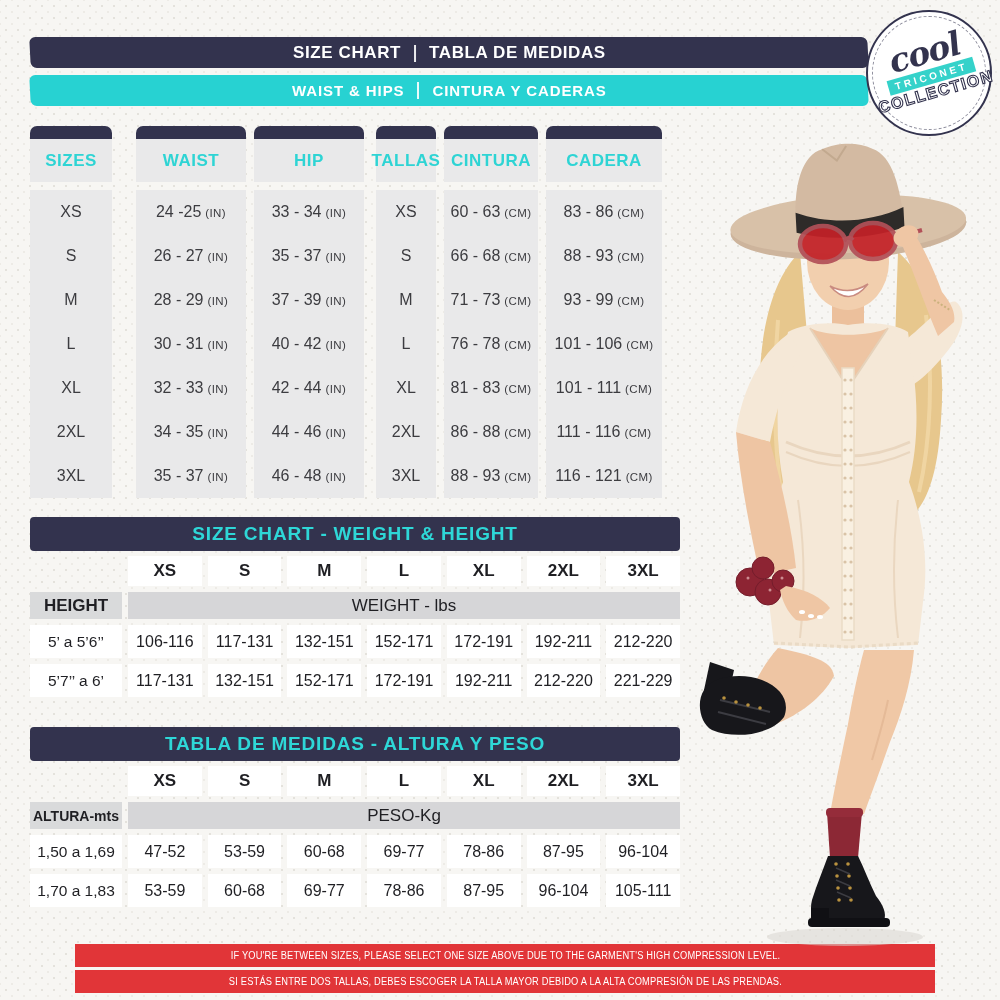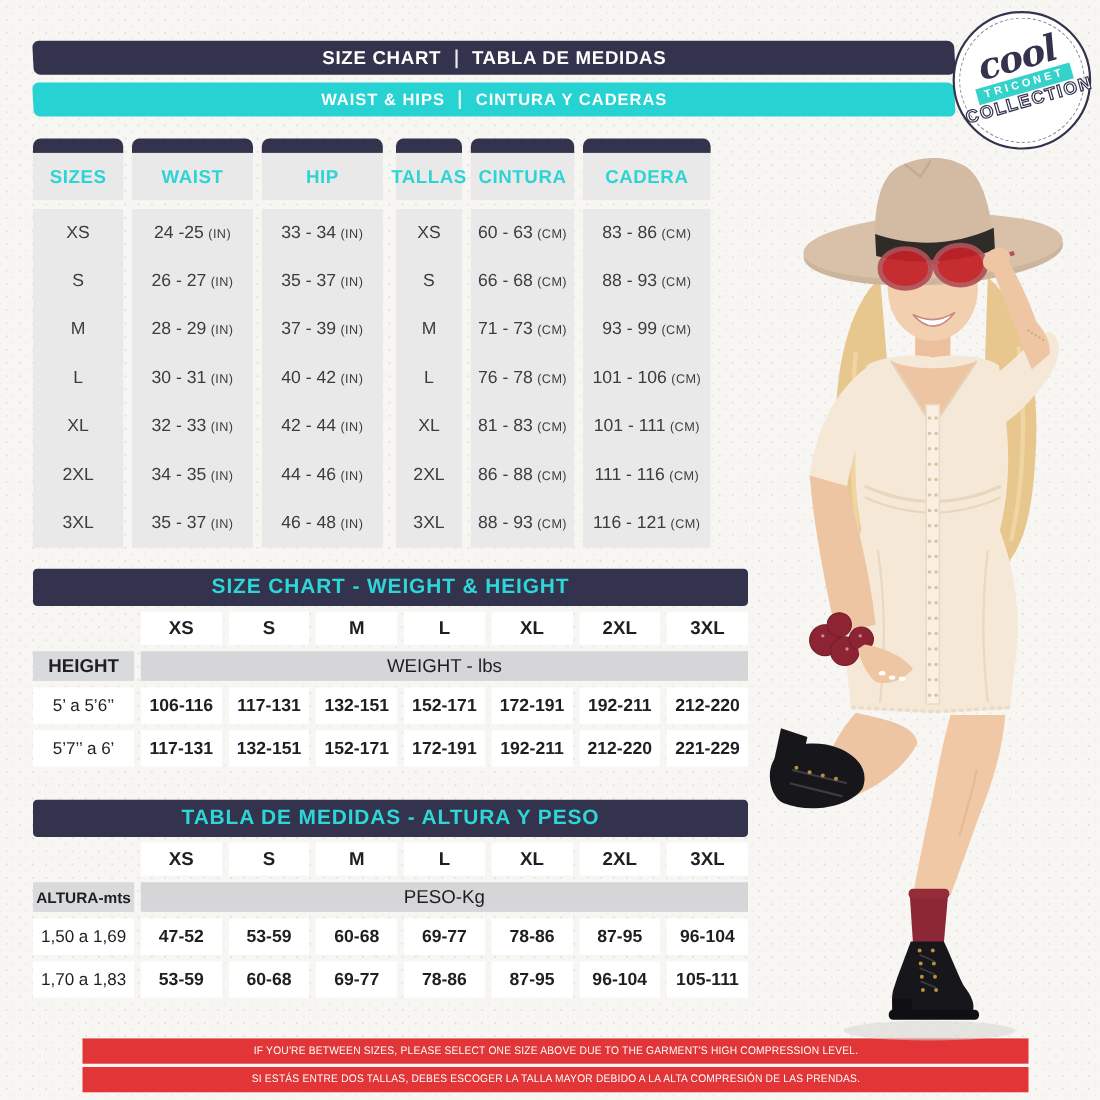--- a/index.html
+++ b/index.html
@@ -28,21 +28,21 @@
              color:#33334e;line-height:.85;letter-spacing:-1px;}
   .logo-ribbon{display:inline-block;background:#35d2ca;color:#fff;font-size:10px;font-weight:bold;
                letter-spacing:3px;padding:2px 7px;margin:3px 0 1px;}
   .logo-collection{font-size:16px;font-weight:bold;letter-spacing:1.5px;color:#fff;
                    -webkit-text-stroke:1.1px #33334e;line-height:1;}
 
   
   .size-table{position:absolute;left:30px;top:126px;display:flex;gap:8px;}
   .size-col{display:flex;flex-direction:column;}
   .size-col:nth-child(1){width:82px;}
-  .size-col:nth-child(2){width:110px;}
+  .size-col:nth-child(2){width:110px;margin-left:16px;}
   .size-col:nth-child(3){width:110px;text-align:center;}
   .size-col:nth-child(4){width:60px;margin-left:4px;}
   .size-col:nth-child(5){width:94px;}
   .size-col:nth-child(6){width:116px;}
   .col-cap{height:13px;background:#33334e;border-radius:7px 7px 0 0;}
   .col-head{height:43px;background:#e9e9ea;display:flex;align-items:center;justify-content:center;
             color:#2ed4d4;font-weight:bold;font-size:17px;letter-spacing:.5px;}
   .col-body{margin-top:8px;background:#e9e9ea;}
   .cell{height:44px;display:flex;align-items:center;justify-content:center;gap:4px;
         color:#3c3c40;font-size:16px;}
@@ -54,21 +54,21 @@
   .mini-title{height:34px;background:#33334e;border-radius:4px;color:#2ed7d7;font-weight:bold;
               font-size:19px;letter-spacing:.8px;display:flex;align-items:center;justify-content:center;}
   .mini-grid{display:grid;grid-template-columns:92px repeat(7,1fr);gap:6px;margin-top:5px;}
   .mg{display:flex;align-items:center;justify-content:center;background:#fff;color:#1f1f23;}
   .mg-empty{background:transparent;}
   .mg-sizehead{height:30px;font-weight:bold;font-size:17px;}
   .mg-corner{height:27px;background:#d9dadb;font-weight:bold;font-size:17px;}
   .mini-peso .mg-corner{font-size:14px;}
   .mg-span{grid-column:2/9;height:27px;background:#d6d6d8;font-size:17px;}
   .mg-label{height:33px;font-weight:normal;font-size:15.5px;}
-  .mg-val{height:33px;font-size:16px;font-weight:bold;}
+  .mg-val{height:33px;font-size:16px;}
 
   
   .footer-line{position:absolute;left:75px;width:860px;height:23px;background:#e13538;color:#fff;
                display:flex;align-items:center;justify-content:center;font-size:10px;}
   .footer-line span{display:inline-block;transform:scaleX(.93);white-space:nowrap;letter-spacing:.2px;}
   .fl1{top:944px;} .fl2{top:970px;}
 
   
   .model{position:absolute;left:650px;top:140px;width:350px;height:810px;z-index:4;}
 </style>

